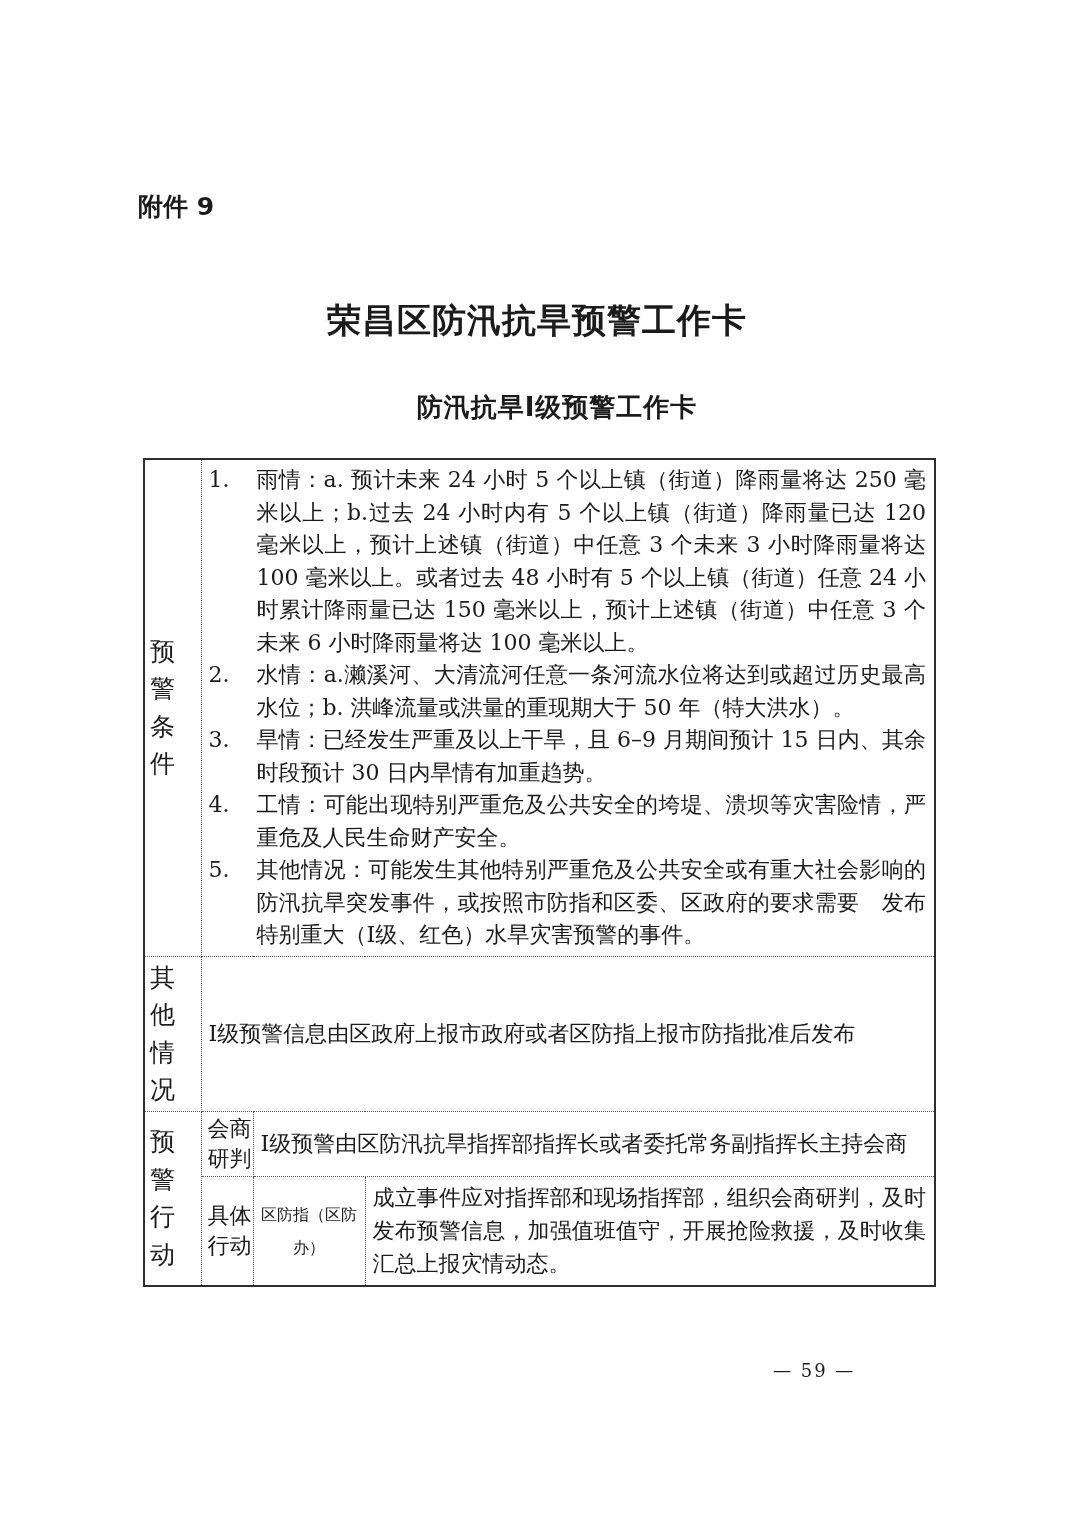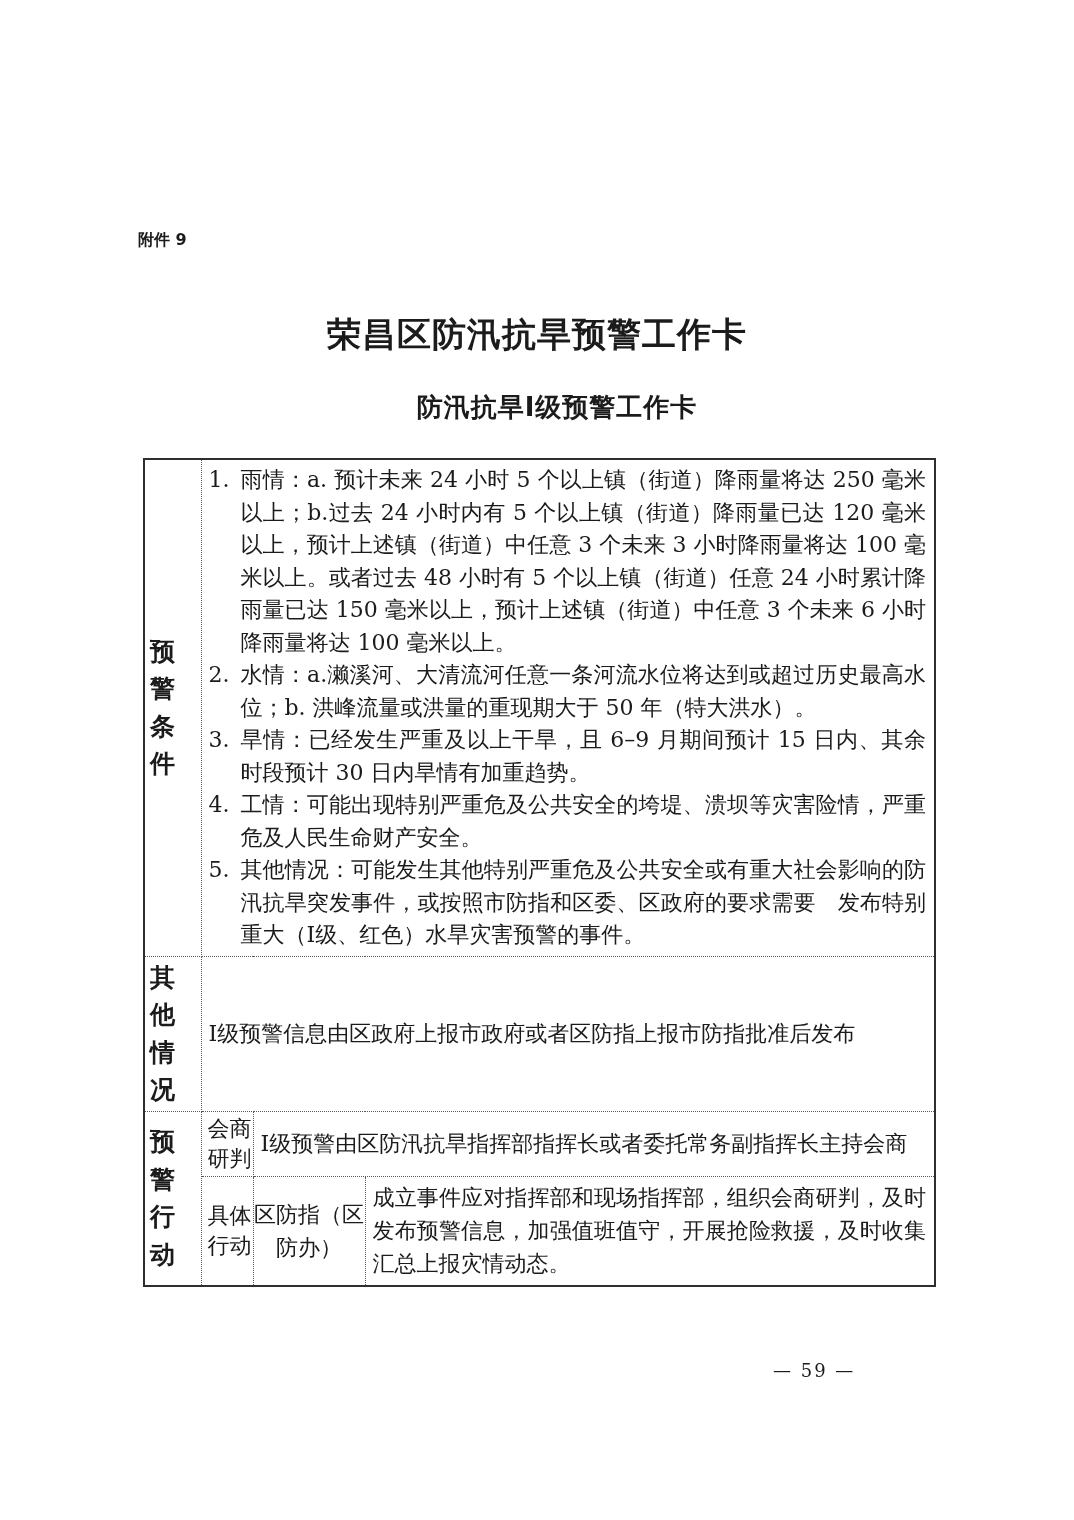--- a/index.html
+++ b/index.html
@@ -11,26 +11,25 @@
     margin: 0 auto;
     font-family: "DejaVu Serif", "Liberation Serif", serif;
     color: #1b1b1b;
   }
   .attachment-label {
     position: absolute;
     left: 138px;
     top: 190px;
     font-family: "DejaVu Sans", "Liberation Sans", sans-serif;
     font-weight: 700;
-    font-size: 16px;
-    margin-top: 40px;
+    font-size: 25px;
   }
   .doc-title {
     position: absolute;
-    top: 312px;
+    top: 298px;
     left: 0;
     width: 100%;
     text-align: center;
     font-family: "DejaVu Serif", "Liberation Serif", serif;
     font-weight: 700;
     font-size: 34px;
     letter-spacing: 1px;
   }
   .doc-subtitle {
     position: absolute;
@@ -52,58 +51,58 @@
     border-collapse: collapse;
     table-layout: fixed;
     border: 2px solid #2e2e2e;
   }
   table.warning-card th,
   table.warning-card td {
     border: 1px dotted #575757;
   }
   .row-label {
     font-family: "DejaVu Sans", "Liberation Sans", sans-serif;
-    font-weight: 700;
+    font-weight: 400;
     font-size: 25px;
     line-height: 1.5;
     text-align: left;
     vertical-align: middle;
     padding: 2px 1px 2px 5px;
     word-break: break-all;
   }
   .sub-label {
     font-size: 22px;
     line-height: 30px;
     text-align: right;
     vertical-align: middle;
     padding: 2px 1px;
     word-break: break-all;
   }
   .org-cell {
-    font-size: 22px;
+    font-size: 16px;
     line-height: 33px;
     text-align: center;
     vertical-align: middle;
     padding: 2px 0;
     word-break: break-all;
   }
   .content-cell {
     font-size: 22px;
     line-height: 33px;
     text-align: justify;
     vertical-align: middle;
     padding: 4px 8px 4px 7px;
   }
   .conditions-cell {
     vertical-align: top;
     line-height: 32.5px;
   }
   .cond-item { display: flex; }
   .cond-item .item-num { flex: 0 0 32px; }
-  .cond-item .item-text { flex: 1 1 auto; text-align: justify; }
+  .cond-item .item-text { flex: 1 1 auto; text-align: justify; margin-left: 16px; }
   .page-number {
     position: absolute;
     top: 1360px;
     left: 773px;
     font-size: 18px;
     letter-spacing: 2px;
     white-space: nowrap;
   }
 </style>
 </head>

